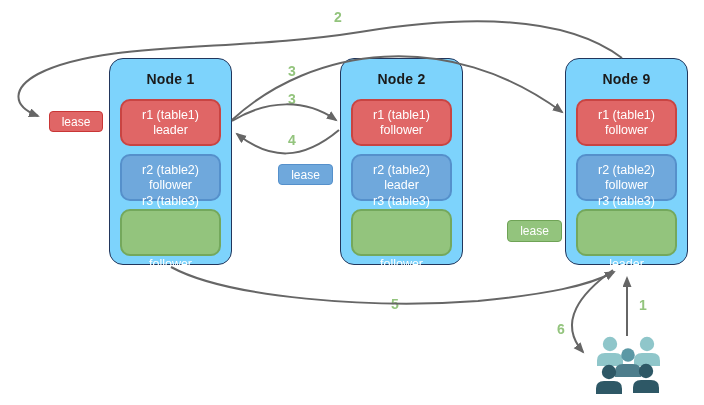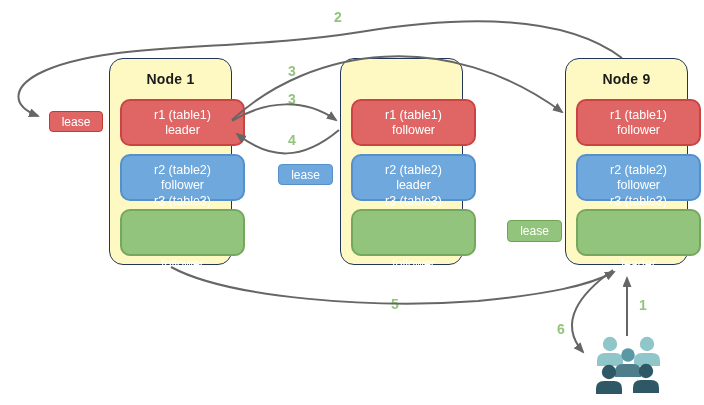--- a/index.html
+++ b/index.html
@@ -1,32 +1,32 @@
 <!DOCTYPE html>
 <html><head>
 <meta charset="utf-8">
 <style>
   html,body{margin:0;padding:0;background:#ffffff;}
   body{font-family:"Liberation Sans","DejaVu Sans",sans-serif;}
   #stage{position:relative;width:704px;height:405px;background:#ffffff;overflow:hidden;}
 
   .node{
     position:absolute;top:58px;width:123px;height:207px;
-    background:#fef9c3;border:1.5px solid #22365C;border-radius:14px;
+    background:#7dd3fc;border:1.5px solid #22365C;border-radius:14px;
     box-sizing:border-box;
   }
   .node.n1{left:109px;}
   .node.n2{left:340px;}
   .node.n3{left:565px;}
   .node-title{
     margin-top:12px;text-align:center;font-size:14px;font-weight:bold;color:#1b1b1b;
     letter-spacing:0.2px;
   }
   .replica{
-    position:absolute;left:10px;width:125px;height:47px;border-radius:10px;
+    position:absolute;left:10px;width:101px;height:47px;border-radius:10px;
     box-sizing:border-box;border:2px solid transparent;
     color:#ffffff;font-size:12.5px;text-align:center;
     display:flex;flex-direction:column;justify-content:center;line-height:15px;
   }
   .replica.pos0{top:40px;}
   .replica.pos1{top:95px;}
   .replica.pos2{top:150px;gap:48px;}
   .replica.red{background:#E06666;border-color:#C94442;}
   .replica.blue{background:#6FA8DC;border-color:#5590CB;}
   .replica.green{background:#93C47D;border-color:#74A85C;}
@@ -70,20 +70,21 @@
       <span>r2 (table2)</span>
       <span>follower</span>
     </div>
     <div class="replica pos2 green">
       <span>r3 (table3)</span>
       <span>follower</span>
     </div>
   </div>
 
   <div class="node n2">
+    <div class="node-title">Node 2</div>
     <div class="replica pos0 red">
       <span>r1 (table1)</span>
       <span>follower</span>
     </div>
     <div class="replica pos1 blue">
       <span>r2 (table2)</span>
       <span>leader</span>
     </div>
     <div class="replica pos2 green">
       <span>r3 (table3)</span>

